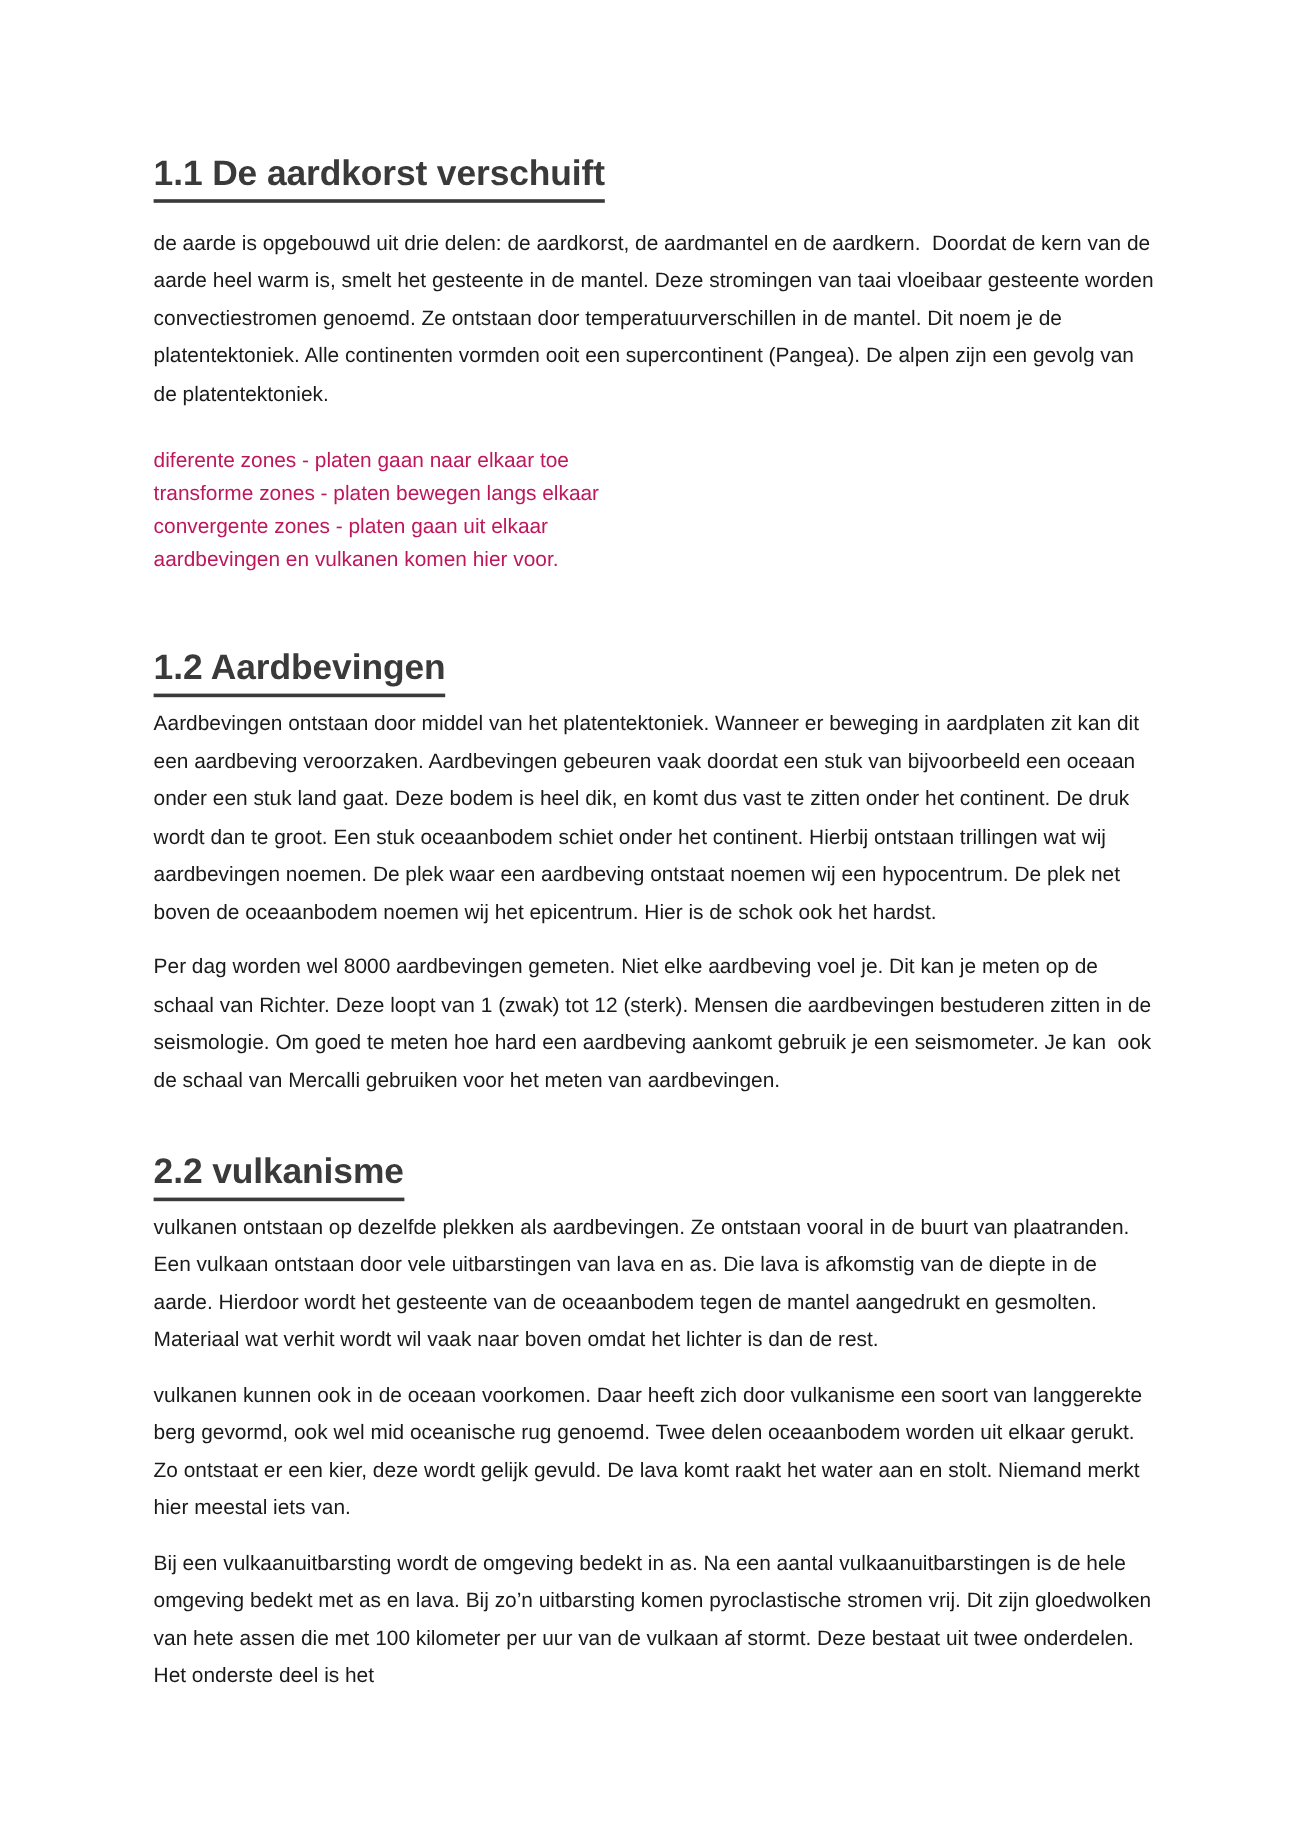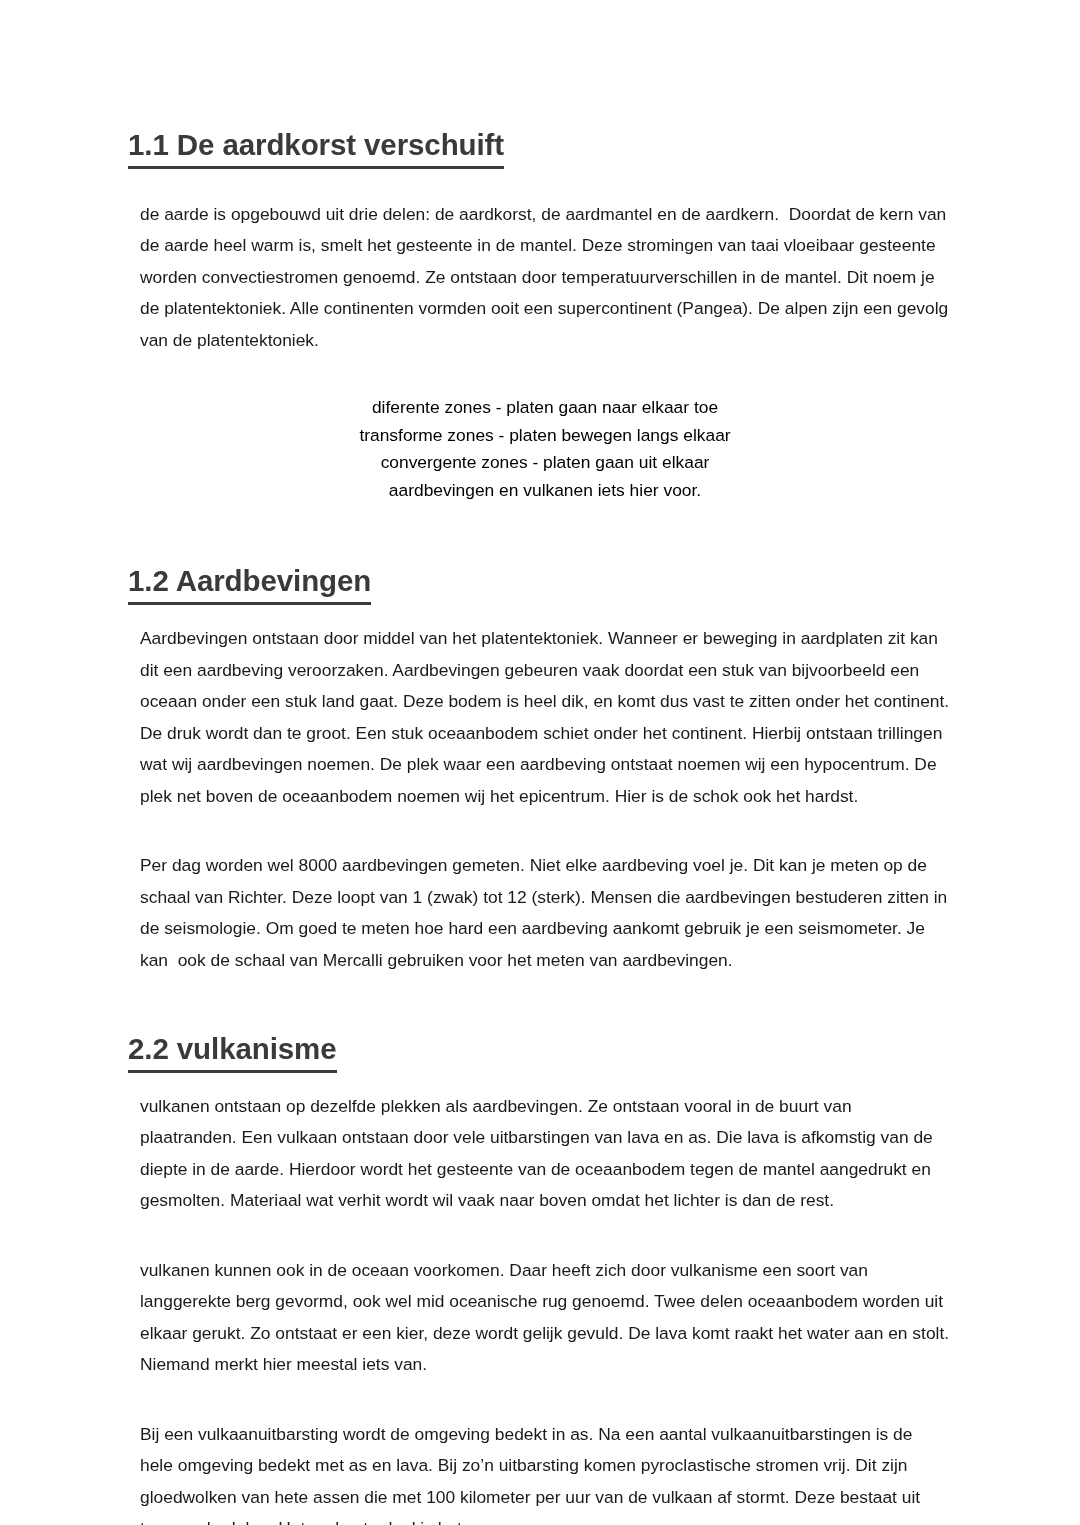--- a/index.html
+++ b/index.html
@@ -30,32 +30,31 @@
     padding: 0 0 3px 0;
     display: inline-block;
     border-bottom: 3px solid #3a3a3a;
     letter-spacing: -0.1px;
     line-height: 1.18;
   }
   .heading-wrap { margin: 0; }
   p.body-text {
     font-size: 17.4px;
     line-height: 31.5px;
-    margin: 12px;
+    margin: 0;
     color: #1a1a1a;
     white-space: pre-wrap;
   }
   .para-gap-sm { height: 14px; }
   .gap-after-h1 { height: 18px; }
   .list-block {
     font-size: 17.4px;
     line-height: 27.5px;
-    color: #000000;
+    color: #be185d;
     margin: 0;
-    text-align: center;
   }
   .list-block .list-line { display: block; }
   .space-before-h2 { height: 60px; }
   .space-before-h3 { height: 44px; }
   .gap-tight { height: 6px; }
   .gap-para { height: 26px; }
 </style>
 </head>
 <body>
 
@@ -66,21 +65,21 @@
   </div>
   <div class="gap-after-h1"></div>
   <p class="body-text">de aarde is opgebouwd uit drie delen: de aardkorst, de aardmantel en de aardkern.  Doordat de kern van de aarde heel warm is, smelt het gesteente in de mantel. Deze stromingen van taai vloeibaar gesteente worden convectiestromen genoemd. Ze ontstaan door temperatuurverschillen in de mantel. Dit noem je de platentektoniek. Alle continenten vormden ooit een supercontinent (Pangea). De alpen zijn een gevolg van de platentektoniek.</p>
 
   <div class="gap-para"></div>
 
   <div class="list-block">
     <span class="list-line">diferente zones - platen gaan naar elkaar toe</span>
     <span class="list-line">transforme zones - platen bewegen langs elkaar</span>
     <span class="list-line">convergente zones - platen gaan uit elkaar</span>
-    <span class="list-line">aardbevingen en vulkanen iets hier voor.</span>
+    <span class="list-line">aardbevingen en vulkanen komen hier voor.</span>
   </div>
 
   <div class="space-before-h2"></div>
 
   <div class="heading-wrap">
     <h2 class="section-heading">1.2 Aardbevingen</h2>
   </div>
   <div class="gap-tight"></div>
   <p class="body-text">Aardbevingen ontstaan door middel van het platentektoniek. Wanneer er beweging in aardplaten zit kan dit een aardbeving veroorzaken. Aardbevingen gebeuren vaak doordat een stuk van bijvoorbeeld een oceaan onder een stuk land gaat. Deze bodem is heel dik, en komt dus vast te zitten onder het continent. De druk wordt dan te groot. Een stuk oceaanbodem schiet onder het continent. Hierbij ontstaan trillingen wat wij aardbevingen noemen. De plek waar een aardbeving ontstaat noemen wij een hypocentrum. De plek net boven de oceaanbodem noemen wij het epicentrum. Hier is de schok ook het hardst.</p>
 

